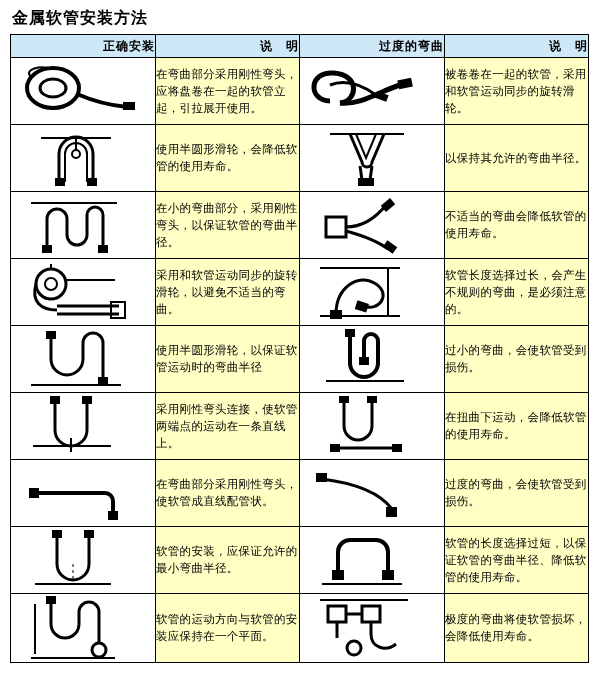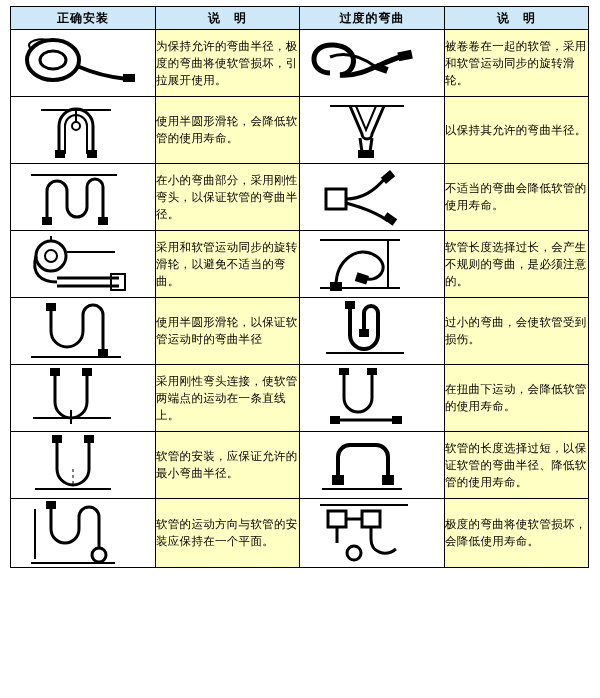--- a/index.html
+++ b/index.html
@@ -38,21 +38,21 @@
   table.hose-table td, table.hose-table th {
     border: 1px solid #000;
     padding: 0;
     vertical-align: middle;
   }
   thead th {
     background: #cfe8f7;
     font-size: 12px;
     font-weight: bold;
     height: 22px;
-    text-align: center;
+    text-align: right;
     letter-spacing: 1px;
   }
   col.c-img { width: 145px; }
   col.c-txt { width: 144px; }
   td.img-cell {
     background: #ffffff;
     height: 66px;
     text-align: center;
     vertical-align: middle;
   }
@@ -69,20 +69,21 @@
     display: block;
     margin: 0 auto;
   }
   .fig svg { display: block; }
 </style>
 </head>
 <body>
 
 <div class="page">
 
+  <div class="doc-title">金属软管安装方法</div>
 
   <table class="hose-table">
     <colgroup>
       <col class="c-img">
         <col class="c-txt">
         <col class="c-img">
         <col class="c-txt">
     </colgroup>
     <thead>
       <tr>
@@ -99,21 +100,21 @@
           <span class="fig">
             <svg width="130" height="60" viewBox="0 0 130 60">
               <ellipse cx="42" cy="27" rx="26" ry="20" fill="none" stroke="#000" stroke-width="4"></ellipse>
               <ellipse cx="42" cy="27" rx="13" ry="9" fill="none" stroke="#000" stroke-width="3"></ellipse>
               <path d="M66 33 C82 40, 96 44, 116 46" fill="none" stroke="#000" stroke-width="4"></path>
               <rect x="112" y="41" width="12" height="8" fill="#000"></rect>
               <path d="M20 16 C12 8, 30 4, 40 8" fill="none" stroke="#000" stroke-width="2"></path>
             </svg>
           </span>
         </td>
-        <td class="txt-cell">为保持允许的弯曲半径，极度的弯曲将使软管损坏，引拉展开使用。</td>
+        <td class="txt-cell">在弯曲部分采用刚性弯头，应将盘卷在一起的软管立起，引拉展开使用。</td>
         <td class="img-cell">
           <span class="fig">
             <svg width="130" height="60" viewBox="0 0 130 60">
               <path d="M30 40 C8 40, 8 10, 34 12 C60 14, 58 40, 40 42" fill="none" stroke="#000" stroke-width="5"></path>
               <path d="M40 42 C62 44, 80 30, 100 24" fill="none" stroke="#000" stroke-width="5"></path>
               <rect x="98" y="18" width="14" height="9" fill="#000" transform="rotate(-12 105 22)"></rect>
               <path d="M30 24 C46 18, 62 24, 76 34" fill="none" stroke="#000" stroke-width="3"></path>
               <rect x="76" y="32" width="12" height="7" fill="#000" transform="rotate(20 82 35)"></rect>
             </svg>
           </span>
@@ -256,20 +257,43 @@
               <rect x="67" y="0" width="10" height="7" fill="#000"></rect>
               <path d="M34 52 L96 52" stroke="#000" stroke-width="3"></path>
               <rect x="30" y="48" width="10" height="8" fill="#000"></rect>
               <rect x="92" y="48" width="10" height="8" fill="#000"></rect>
             </svg>
           </span>
         </td>
         <td class="txt-cell">在扭曲下运动，会降低软管的使用寿命。</td>
       </tr>
 
+      <tr>
+        <td class="img-cell">
+          <span class="fig">
+            <svg width="130" height="60" viewBox="0 0 130 60">
+              <path d="M24 30 L94 30" fill="none" stroke="#000" stroke-width="4"></path>
+              <path d="M94 30 A8 8 0 0 1 102 38 L102 52" fill="none" stroke="#000" stroke-width="4"></path>
+              <rect x="18" y="25" width="10" height="10" fill="#000"></rect>
+              <rect x="97" y="48" width="10" height="9" fill="#000"></rect>
+            </svg>
+          </span>
+        </td>
+        <td class="txt-cell">在弯曲部分采用刚性弯头，使软管成直线配管状。</td>
+        <td class="img-cell">
+          <span class="fig">
+            <svg width="130" height="60" viewBox="0 0 130 60">
+              <path d="M22 16 C54 20, 80 30, 92 46" fill="none" stroke="#000" stroke-width="3"></path>
+              <rect x="16" y="10" width="11" height="9" fill="#000"></rect>
+              <rect x="86" y="44" width="11" height="10" fill="#000"></rect>
+            </svg>
+          </span>
+        </td>
+        <td class="txt-cell">过度的弯曲，会使软管受到损伤。</td>
+      </tr>
 
       <tr>
         <td class="img-cell">
           <span class="fig">
             <svg width="130" height="60" viewBox="0 0 130 60">
               <path d="M46 4 L46 34 A16 16 0 0 0 78 34 L78 4" fill="none" stroke="#000" stroke-width="3"></path>
               <rect x="41" y="0" width="10" height="8" fill="#000"></rect>
               <rect x="73" y="0" width="10" height="8" fill="#000"></rect>
               <path d="M62 34 L62 50" stroke="#000" stroke-width="1" stroke-dasharray="3,3"></path>
               <line x1="24" y1="54" x2="100" y2="54" stroke="#000" stroke-width="2"></line>

